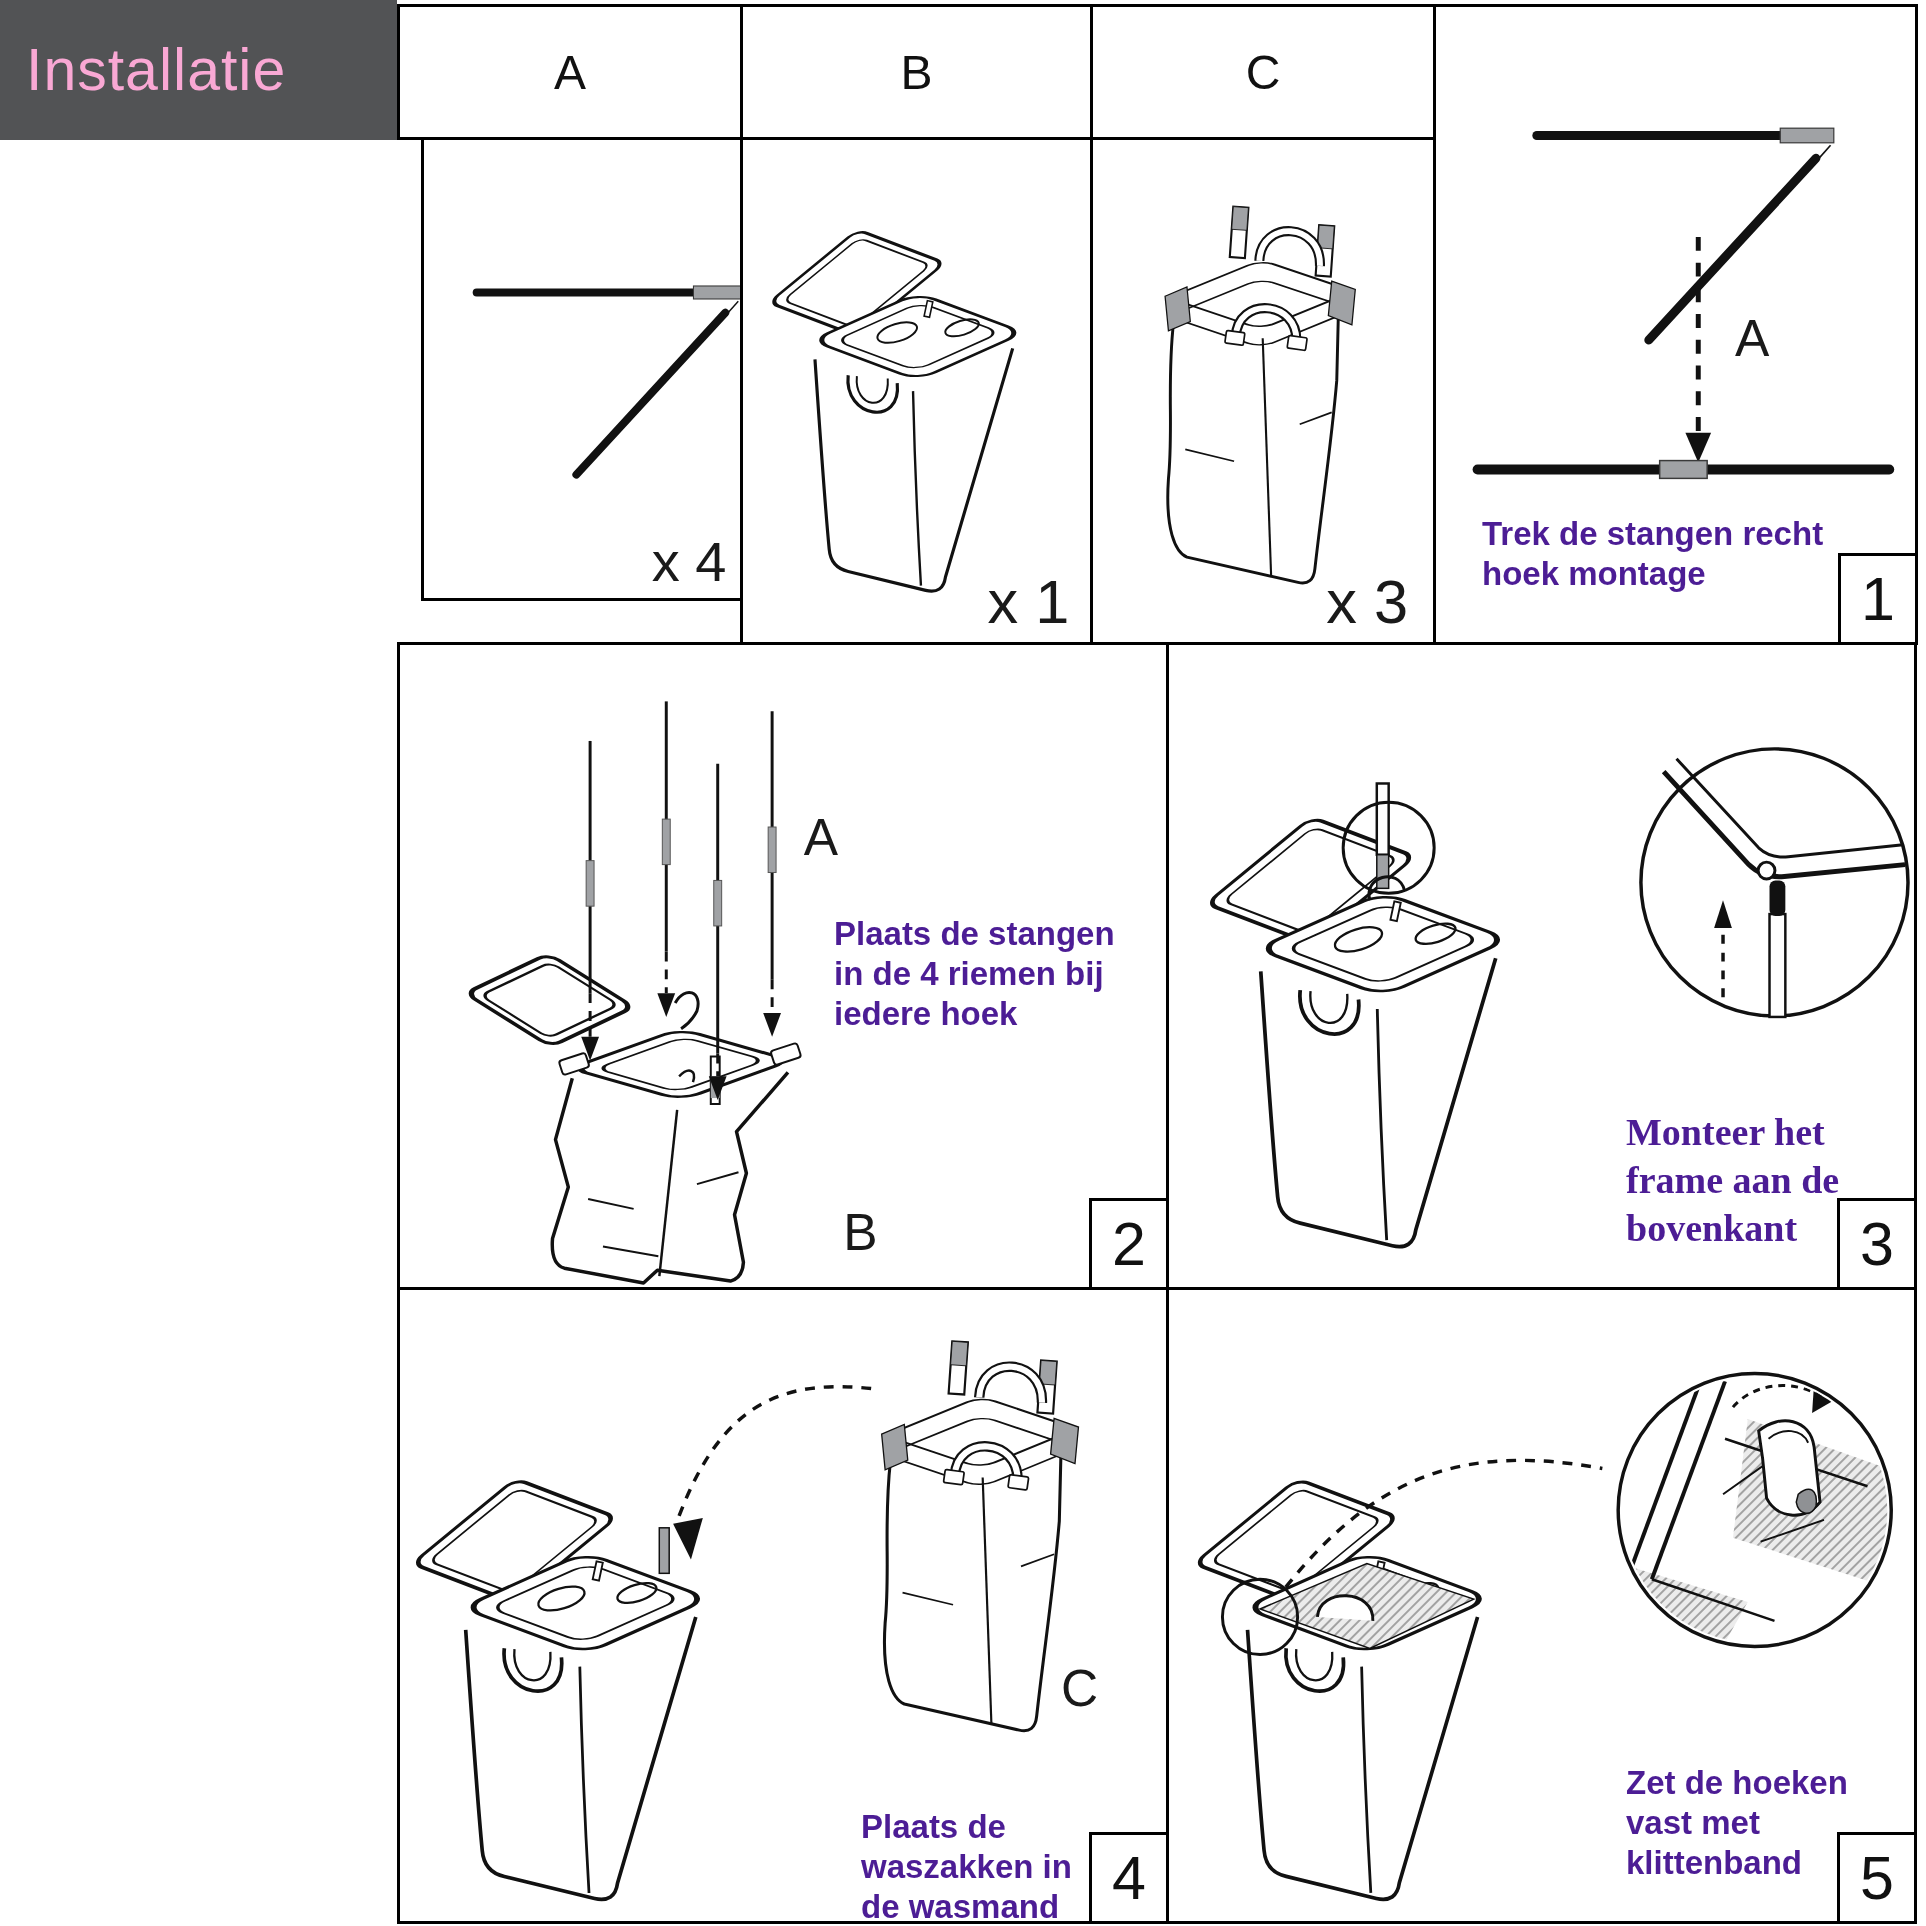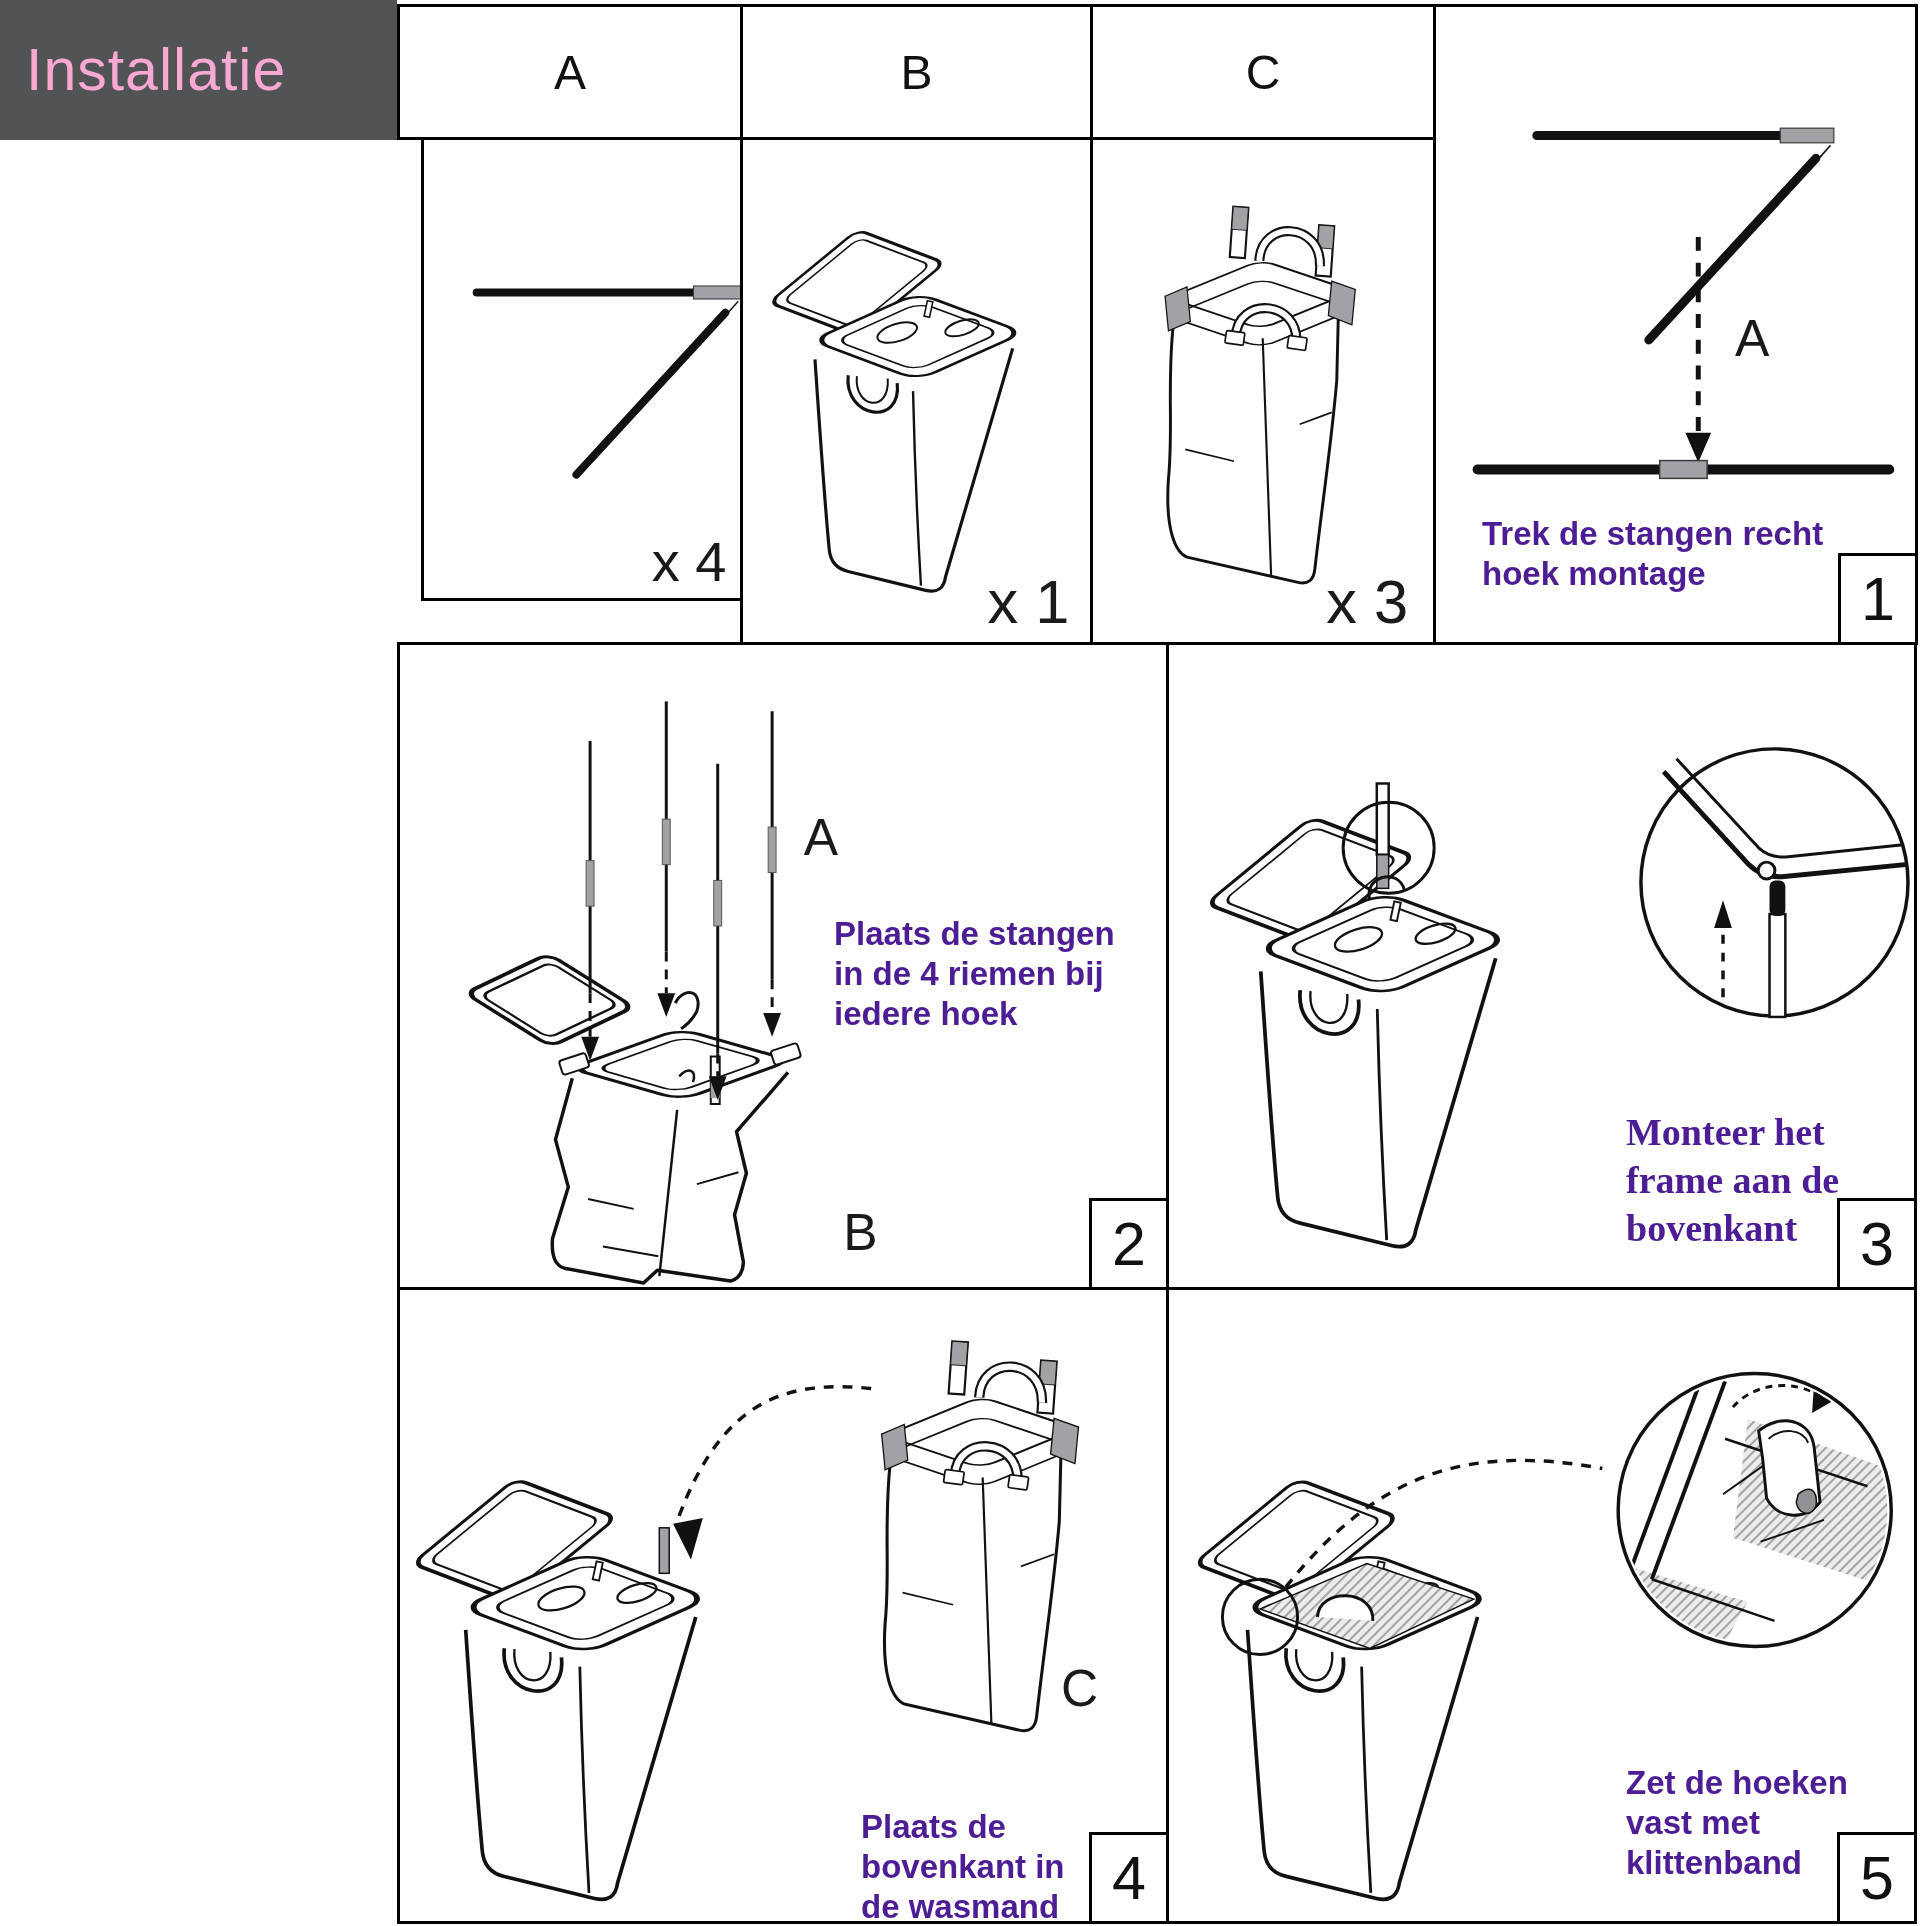--- a/index.html
+++ b/index.html
@@ -235,21 +235,21 @@
     <svg viewBox="0 0 774 637">
       <use href="#hamper-open" xlink:href="#hamper-open" transform="translate(5,118) scale(0.93)"></use>
       <rect x="262" y="240" width="10" height="46" fill="#a0a2a5" stroke="#111" stroke-width="1.5"></rect>
       <use href="#washbag" xlink:href="#washbag" transform="translate(455,15) scale(0.88)"></use>
       <path d="M282,228 C325,115 385,88 482,100" fill="none" stroke="#111" stroke-width="3.5" stroke-dasharray="10 9"></path>
       <polygon points="276,236 306,230 294,272" fill="#111"></polygon>
       <text class="diaglabel" x="668" y="420">C</text>
     </svg>
     <div class="caption" style="left:461px;top:517px;">
       <span>Plaats de</span>
-      <span>bovenkant in</span>
+      <span>waszakken in</span>
       <span>de wasmand</span>
     </div>
     <div class="numbox">
         <span>4</span>
       </div>
   </div>
 
   <div class="panel" style="left:1166px;top:1287px;width:751px;height:637px;">
     <svg viewBox="0 0 753 637">
       <use href="#hamper-open" xlink:href="#hamper-open" transform="translate(18,118) scale(0.93)"></use>

